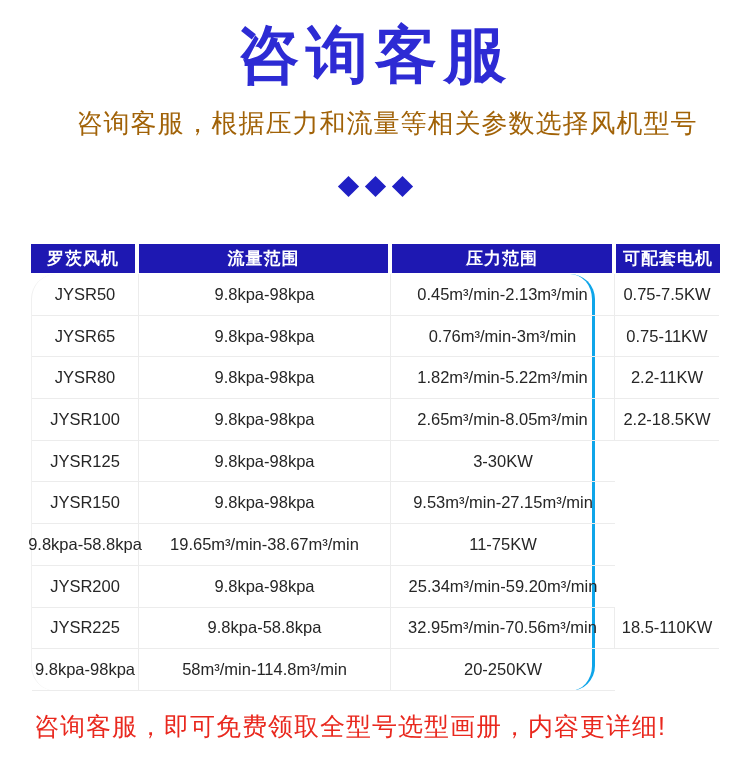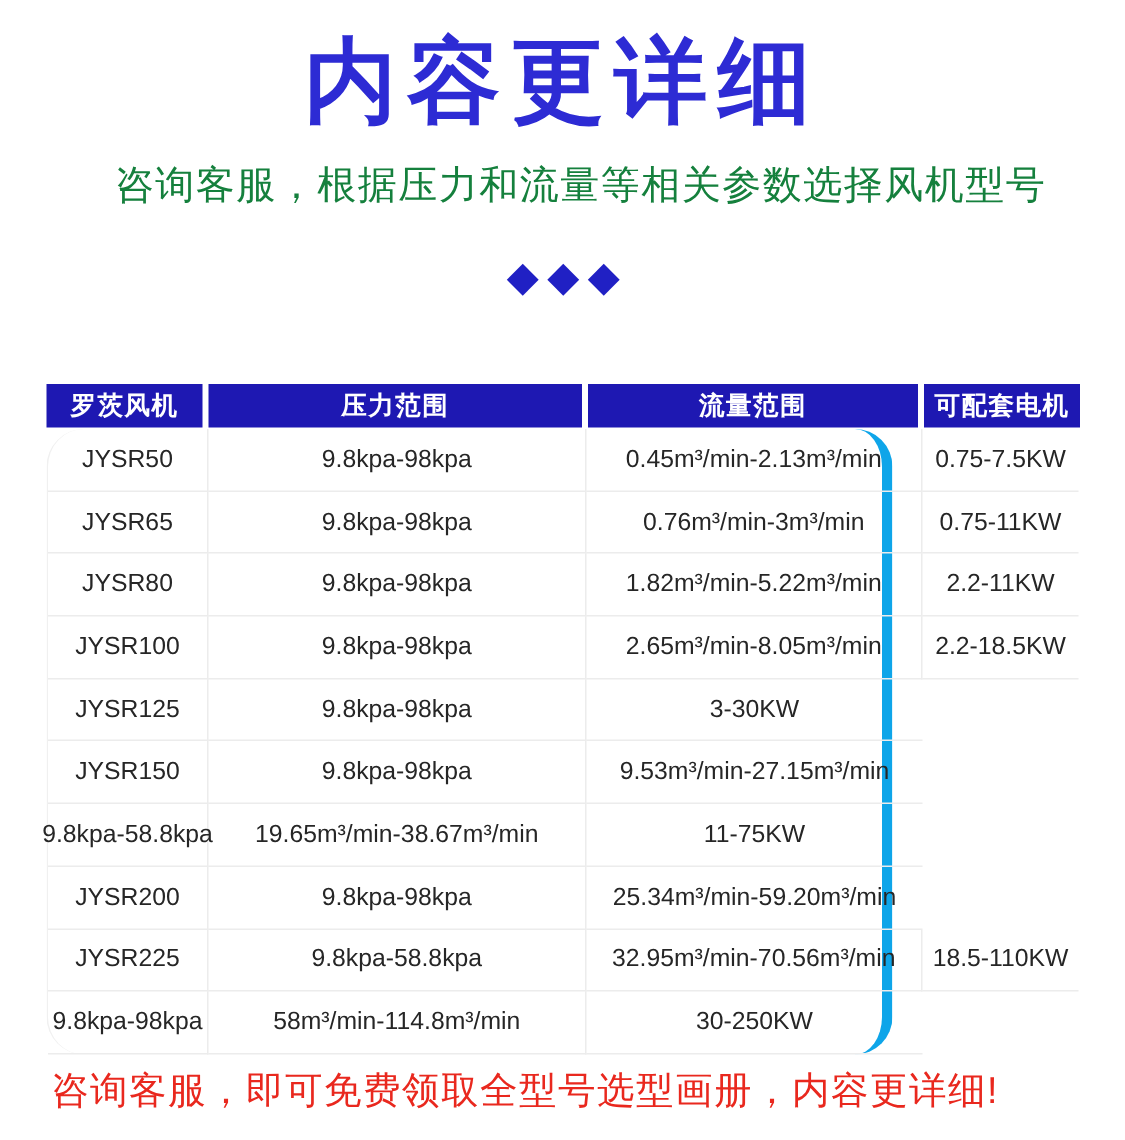--- a/index.html
+++ b/index.html
@@ -23,41 +23,41 @@
     line-height: 1.12;
     font-weight: bold;
     letter-spacing: 7px;
     color: var(--title-blue, #2d2bd4);
   }
   .subtitle {
     margin-top: 17px;
     text-align: center;
     font-size: 26px;
     letter-spacing: 1px;
-    color: #15803d;
+    color: #a16207;
     margin-left: 24px;
   }
   .diamonds {
     margin-top: 36px;
     display: flex;
     justify-content: center;
     align-items: center;
     gap: 12px;
     height: 18px;
   }
   .diamond {
     width: 15px;
     height: 15px;
     background: var(--diamond-blue, #2020c4);
     transform: rotate(45deg);
   }
   .param-table {
     position: absolute;
     left: 31px;
-    top: 256px;
+    top: 244px;
     width: 564px;
   }
   .t-header {
     display: grid;
     grid-template-columns: 104px 249px 220px 104px;
     column-gap: 4px;
   }
   .th {
     background: var(--header-blue, #1e18b2);
     color: #ffffff;
@@ -65,21 +65,21 @@
     display: flex;
     align-items: center;
     justify-content: center;
     font-size: 17px;
     font-weight: bold;
     letter-spacing: 1px;
   }
   .t-body {
     margin-top: 1px;
     border-left: 1px solid #f0f0f0;
-    border-right: 7px solid #0ea5e9;
+    border-right: 3px solid #0ea5e9;
     border-radius: 25px;
   }
   .t-row {
     display: grid;
     grid-template-columns: 107px 252px 224px 104px;
   }
   .td {
     height: 40.7px;
     display: flex;
     align-items: center;
@@ -101,35 +101,35 @@
     font-size: 25px;
     letter-spacing: 1px;
     color: var(--footer-red, #e9281e);
   }
 </style>
 </head>
 <body>
 
 <div class="page">
 
-  <h1 class="title">内容更详细</h1>
+  <h1 class="title">咨询客服</h1>
 
   <div class="subtitle">咨询客服，根据压力和流量等相关参数选择风机型号</div>
 
   <div class="diamonds">
       <span class="diamond"></span>
       <span class="diamond"></span>
       <span class="diamond"></span>
     </div>
 
   <div class="param-table">
     <div class="t-header">
       <div class="th">罗茨风机</div>
+      <div class="th">流量范围</div>
       <div class="th">压力范围</div>
-      <div class="th">流量范围</div>
       <div class="th">可配套电机</div>
     </div>
     <div class="t-body">
         <div class="t-row">
           <div class="td">JYSR50</div>
           <div class="td">9.8kpa-98kpa</div>
           <div class="td">0.45m³/min-2.13m³/min</div>
           <div class="td">0.75-7.5KW</div>
         </div>
         <div class="t-row">
@@ -172,20 +172,20 @@
         </div>
         <div class="t-row">
           <div class="td">JYSR225</div>
           <div class="td">9.8kpa-58.8kpa</div>
           <div class="td">32.95m³/min-70.56m³/min</div>
           <div class="td">18.5-110KW</div>
         </div>
         <div class="t-row">
           <div class="td">9.8kpa-98kpa</div>
           <div class="td">58m³/min-114.8m³/min</div>
-          <div class="td">30-250KW</div>
+          <div class="td">20-250KW</div>
         </div>
       </div>
   </div>
 
   <div class="footer-note">咨询客服，即可免费领取全型号选型画册，内容更详细!</div>
 
 </div>
 
 </body></html>

